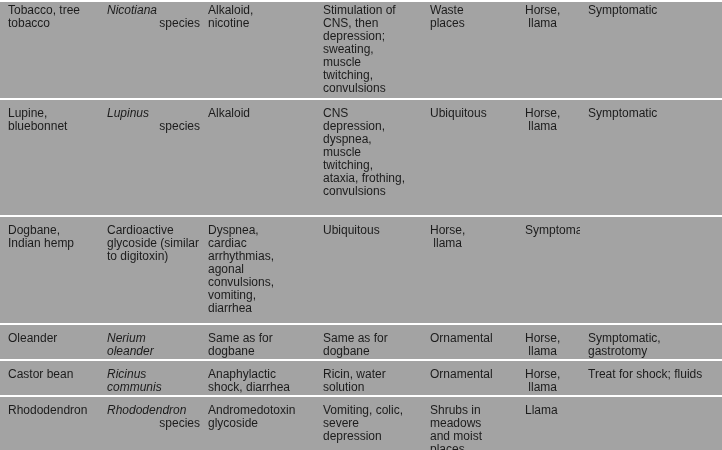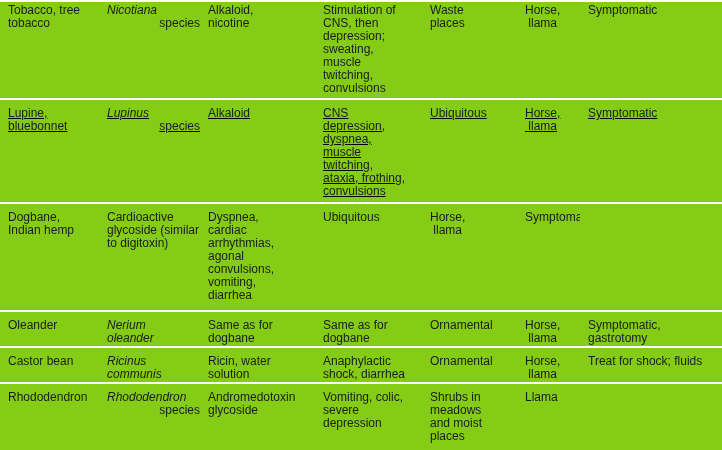--- a/index.html
+++ b/index.html
@@ -10,25 +10,25 @@
   }
   .table {
     width: 722px;
     height: 450px;
     background: #ffffff;
     overflow: hidden;
   }
   .row {
     display: grid;
     grid-template-columns: 99px 101px 115px 107px 95px 63px 142px;
-    background: #84cc16;
+    background: #a3a3a3;
     border-top: 2px solid #ffffff;
   }
   .row-1 { height: 98px; }
-  .row-2 { height: 104px; text-decoration: underline; }
+  .row-2 { height: 117px; }
   .row-3 { height: 108px; }
   .row-4 { height: 36px; }
   .row-5 { height: 36px; }
   .row-6 { height: 68px; }
   .cell {
     padding-left: 8px;
     padding-top: 7px;
     font-size: 12px;
     line-height: 13px;
     color: #1c1c1c;
@@ -113,24 +113,24 @@
     <div class="cell">Horse,
  llama</div>
     <div class="cell">Symptomatic,
 gastrotomy</div>
   </div>
 
   <div class="row row-5">
     <div class="cell">Castor bean</div>
     <div class="cell"><span class="sci-italic">Ricinus
 communis</span><span class="sci-roman"></span></div>
+    <div class="cell">Anaphylactic
+shock, diarrhea</div>
     <div class="cell">Ricin, water
 solution</div>
-    <div class="cell">Anaphylactic
-shock, diarrhea</div>
     <div class="cell">Ornamental</div>
     <div class="cell">Horse,
  llama</div>
     <div class="cell">Treat for shock; fluids</div>
   </div>
 
   <div class="row row-6">
     <div class="cell">Rhododendron</div>
     <div class="cell"><span class="sci-italic">Rhododendron</span><span class="sci-roman">species</span></div>
     <div class="cell">Andromedotoxin

